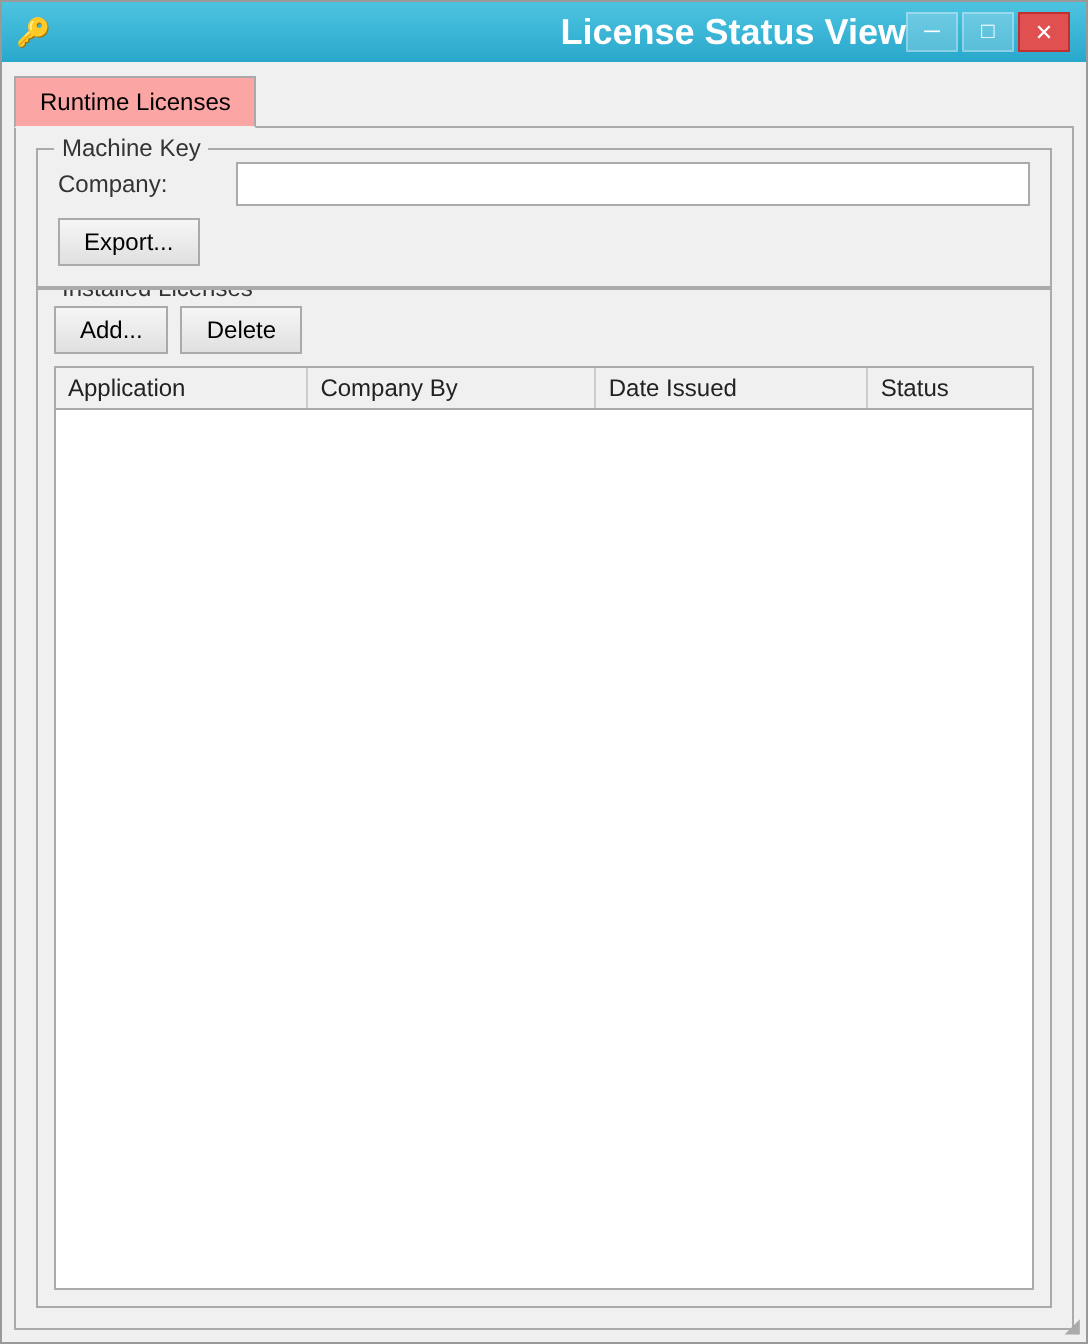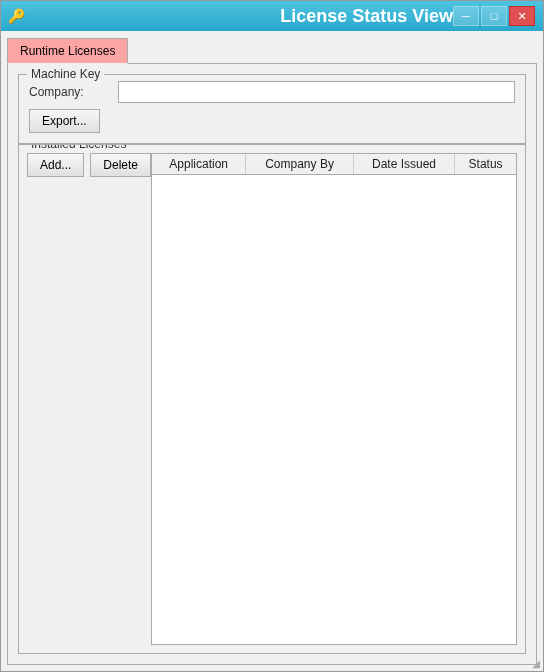--- a/index.html
+++ b/index.html
@@ -161,21 +161,21 @@
       top: -8px;
       left: 8px;
       background: #f0f0f0;
       padding: 0 4px;
       font-size: 12px;
       color: #333;
     }
     .installed-inner {
       flex: 1;
       display: flex;
-      flex-direction: row;
+      flex-direction: column;
       padding: 8px 8px 8px 8px;
       overflow: hidden;
     }
     .btn-row {
       display: flex;
       gap: 6px;
       margin-bottom: 6px;
     }
     .table-container {
       flex: 1;
@@ -186,21 +186,21 @@
     .table {
       width: 100%;
       border-collapse: collapse;
       font-size: 12px;
     }
     .table th {
       background: #f0f0f0;
       border-right: 1px solid #ccc;
       border-bottom: 1px solid #aaa;
       padding: 3px 6px;
-      text-align: center;
+      text-align: left;
       font-weight: 400;
       color: #222;
       white-space: nowrap;
     }
     .table th:last-child { border-right: none; }
     .resize-handle {
       position: absolute;
       bottom: 3px;
       right: 4px;
       font-size: 10px;

